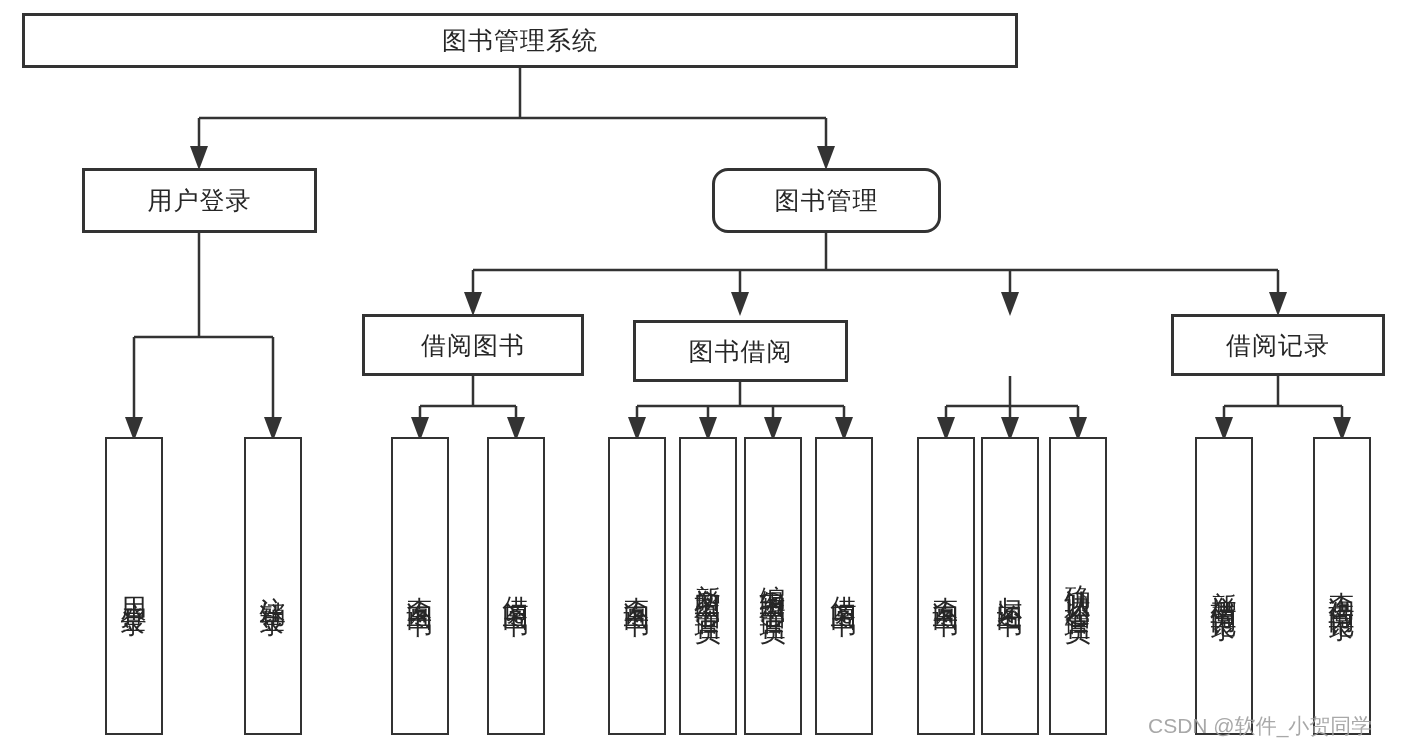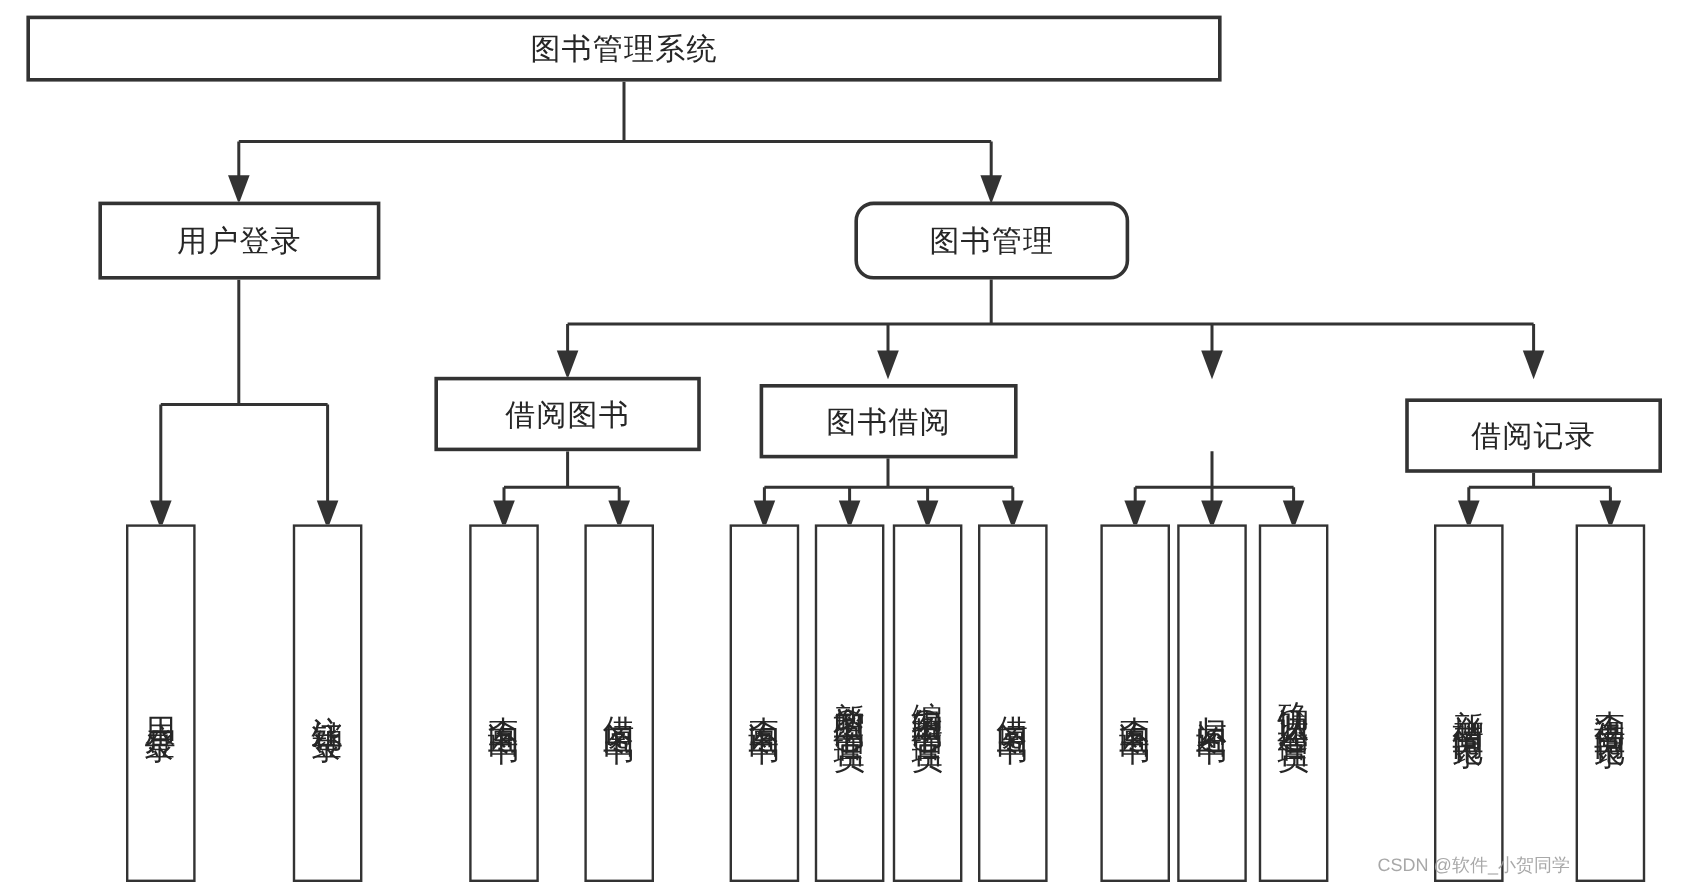--- a/index.html
+++ b/index.html
@@ -35,21 +35,21 @@
     writing-mode: vertical-rl;
     text-orientation: mixed;
     line-height:1;
     font-size:26px;
     letter-spacing:5px;
   }
   .watermark {
     position:absolute;
     left:1148px; top:712px;
     z-index:5;
-    font-size:15px;
+    font-size:21px;
     color:rgba(158,158,158,0.9);
     white-space:nowrap;
   }
 </style>
 </head>
 <body>
 
 <div class="canvas">
 
   <svg class="connector-layer" width="1405" height="747" viewBox="0 0 1405 747" xmlns="http://www.w3.org/2000/svg">
@@ -105,21 +105,21 @@
   <div class="box level" style="left:712px; top:168px; width:229px; height:65px;border-radius:16px;">
     <span>图书管理</span>
   </div>
 
   <div class="box level" style="left:362px; top:314px; width:222px; height:62px;">
     <span>借阅图书</span>
   </div>
   <div class="box level" style="left:633px; top:320px; width:215px; height:62px;">
     <span>图书借阅</span>
   </div>
-  <div class="box level" style="left:1171px; top:332px; width:214px; height:62px;justify-content:center;">
+  <div class="box level" style="left:1171px; top:314px; width:214px; height:62px;justify-content:center;">
     <span>借阅记录</span>
   </div>
 
   <div class="box leaf" style="left:105px; top:437px; width:58px; height:298px;">
     <span class="vtext">用户登录</span>
   </div>
   <div class="box leaf" style="left:244px; top:437px; width:58px; height:298px;">
     <span class="vtext">注销登录</span>
   </div>
 

